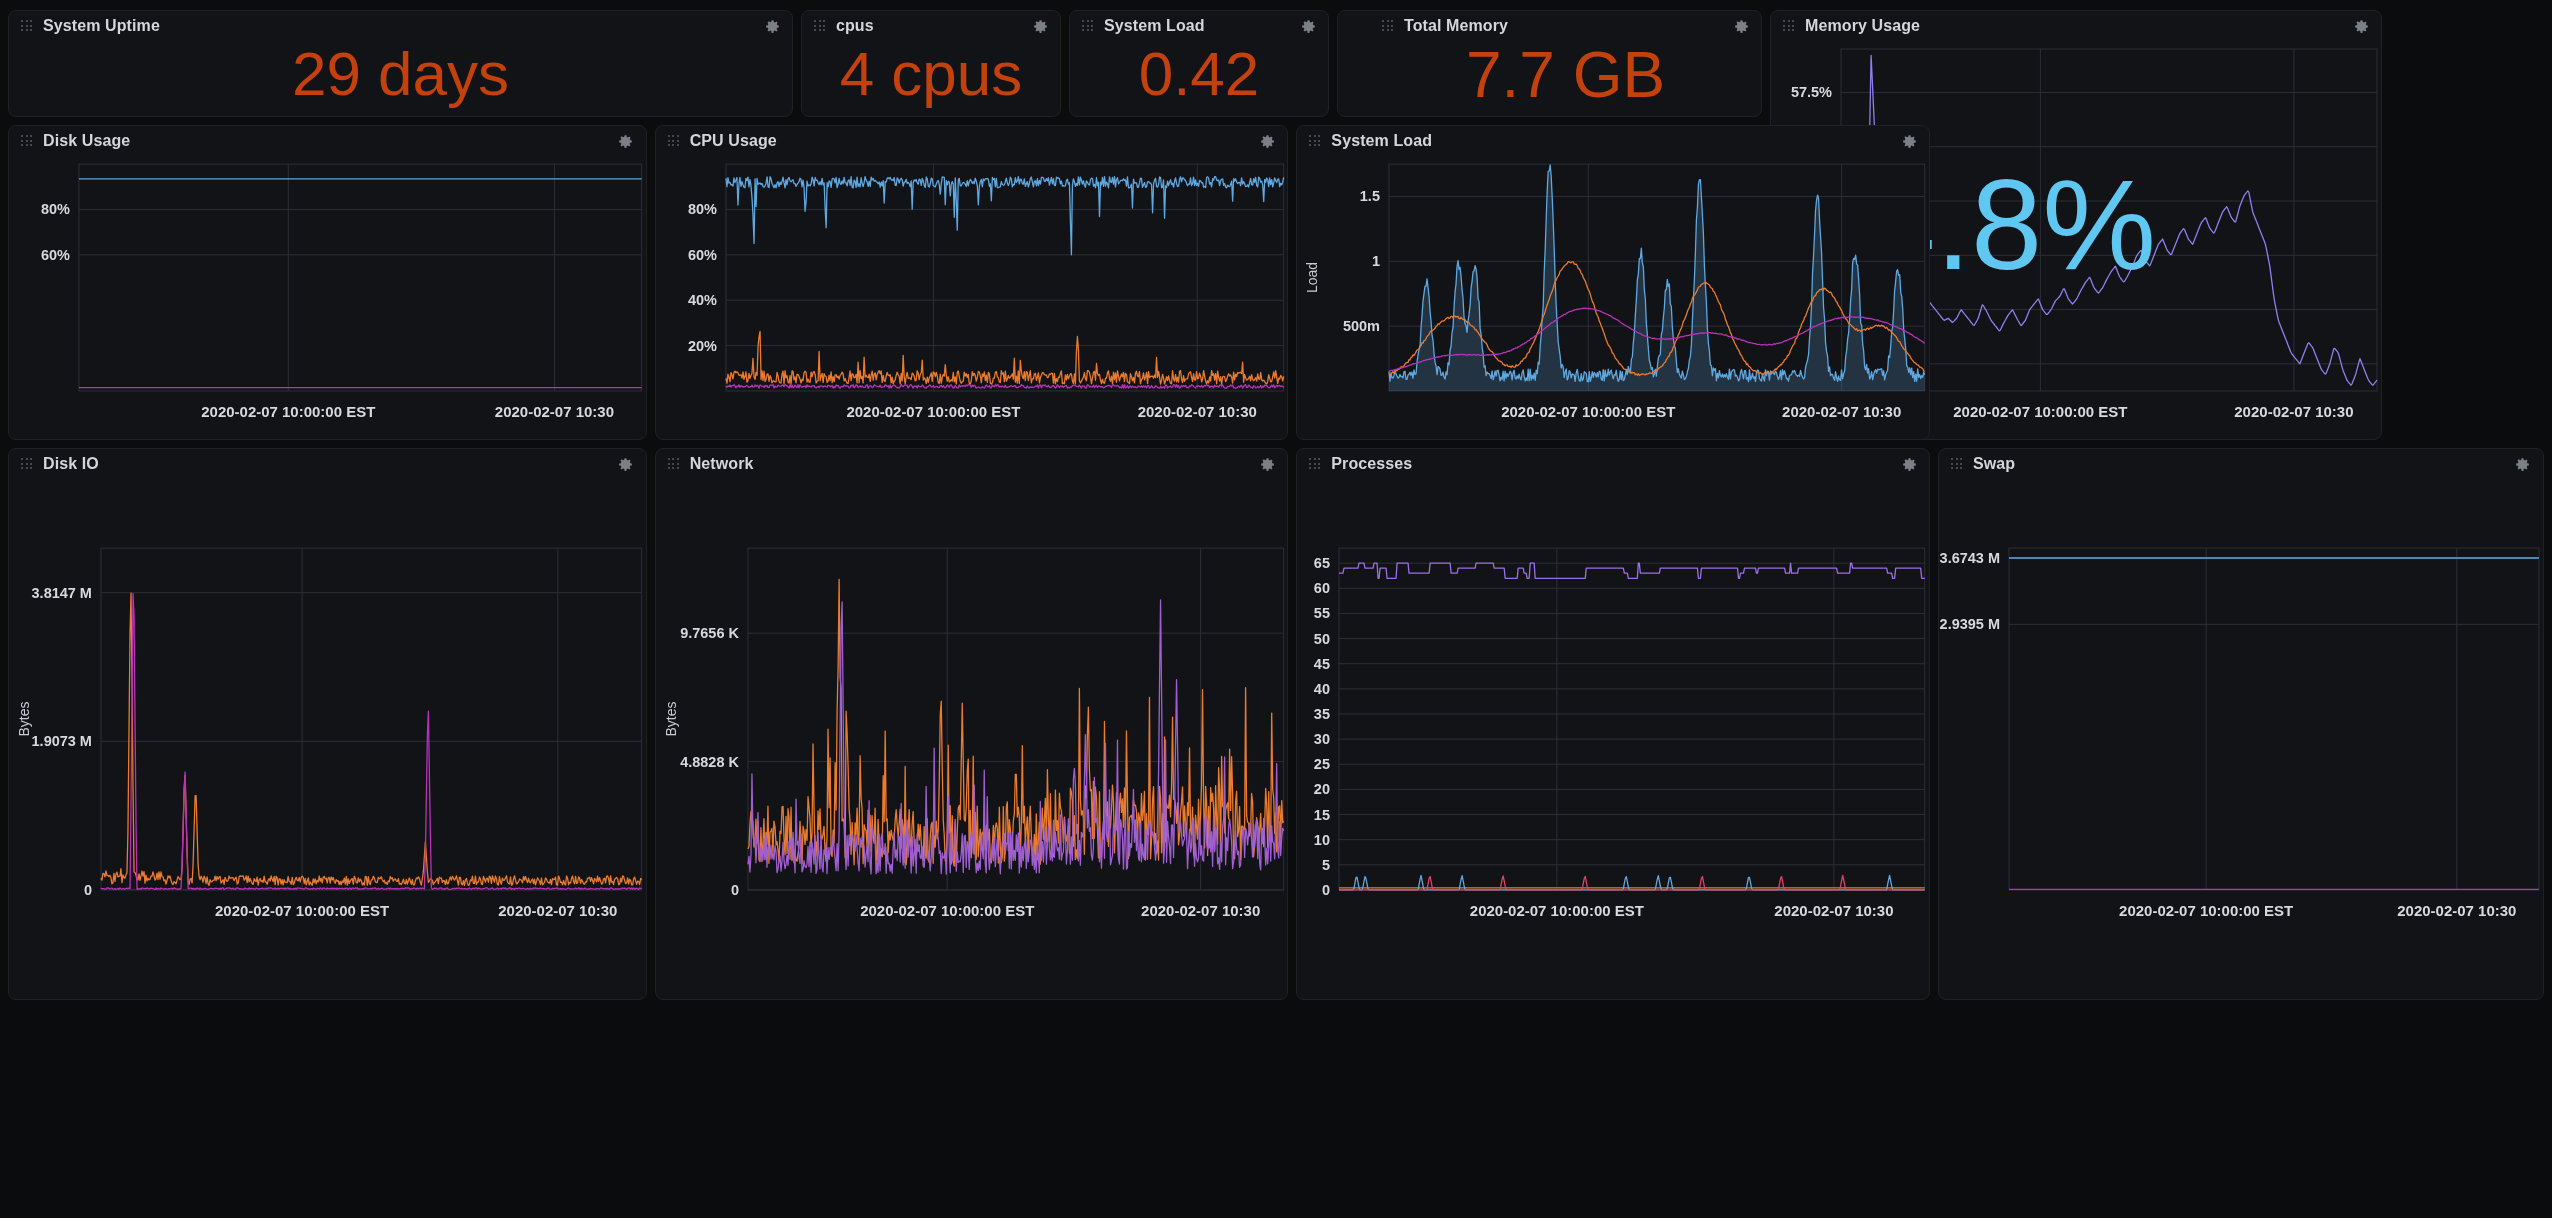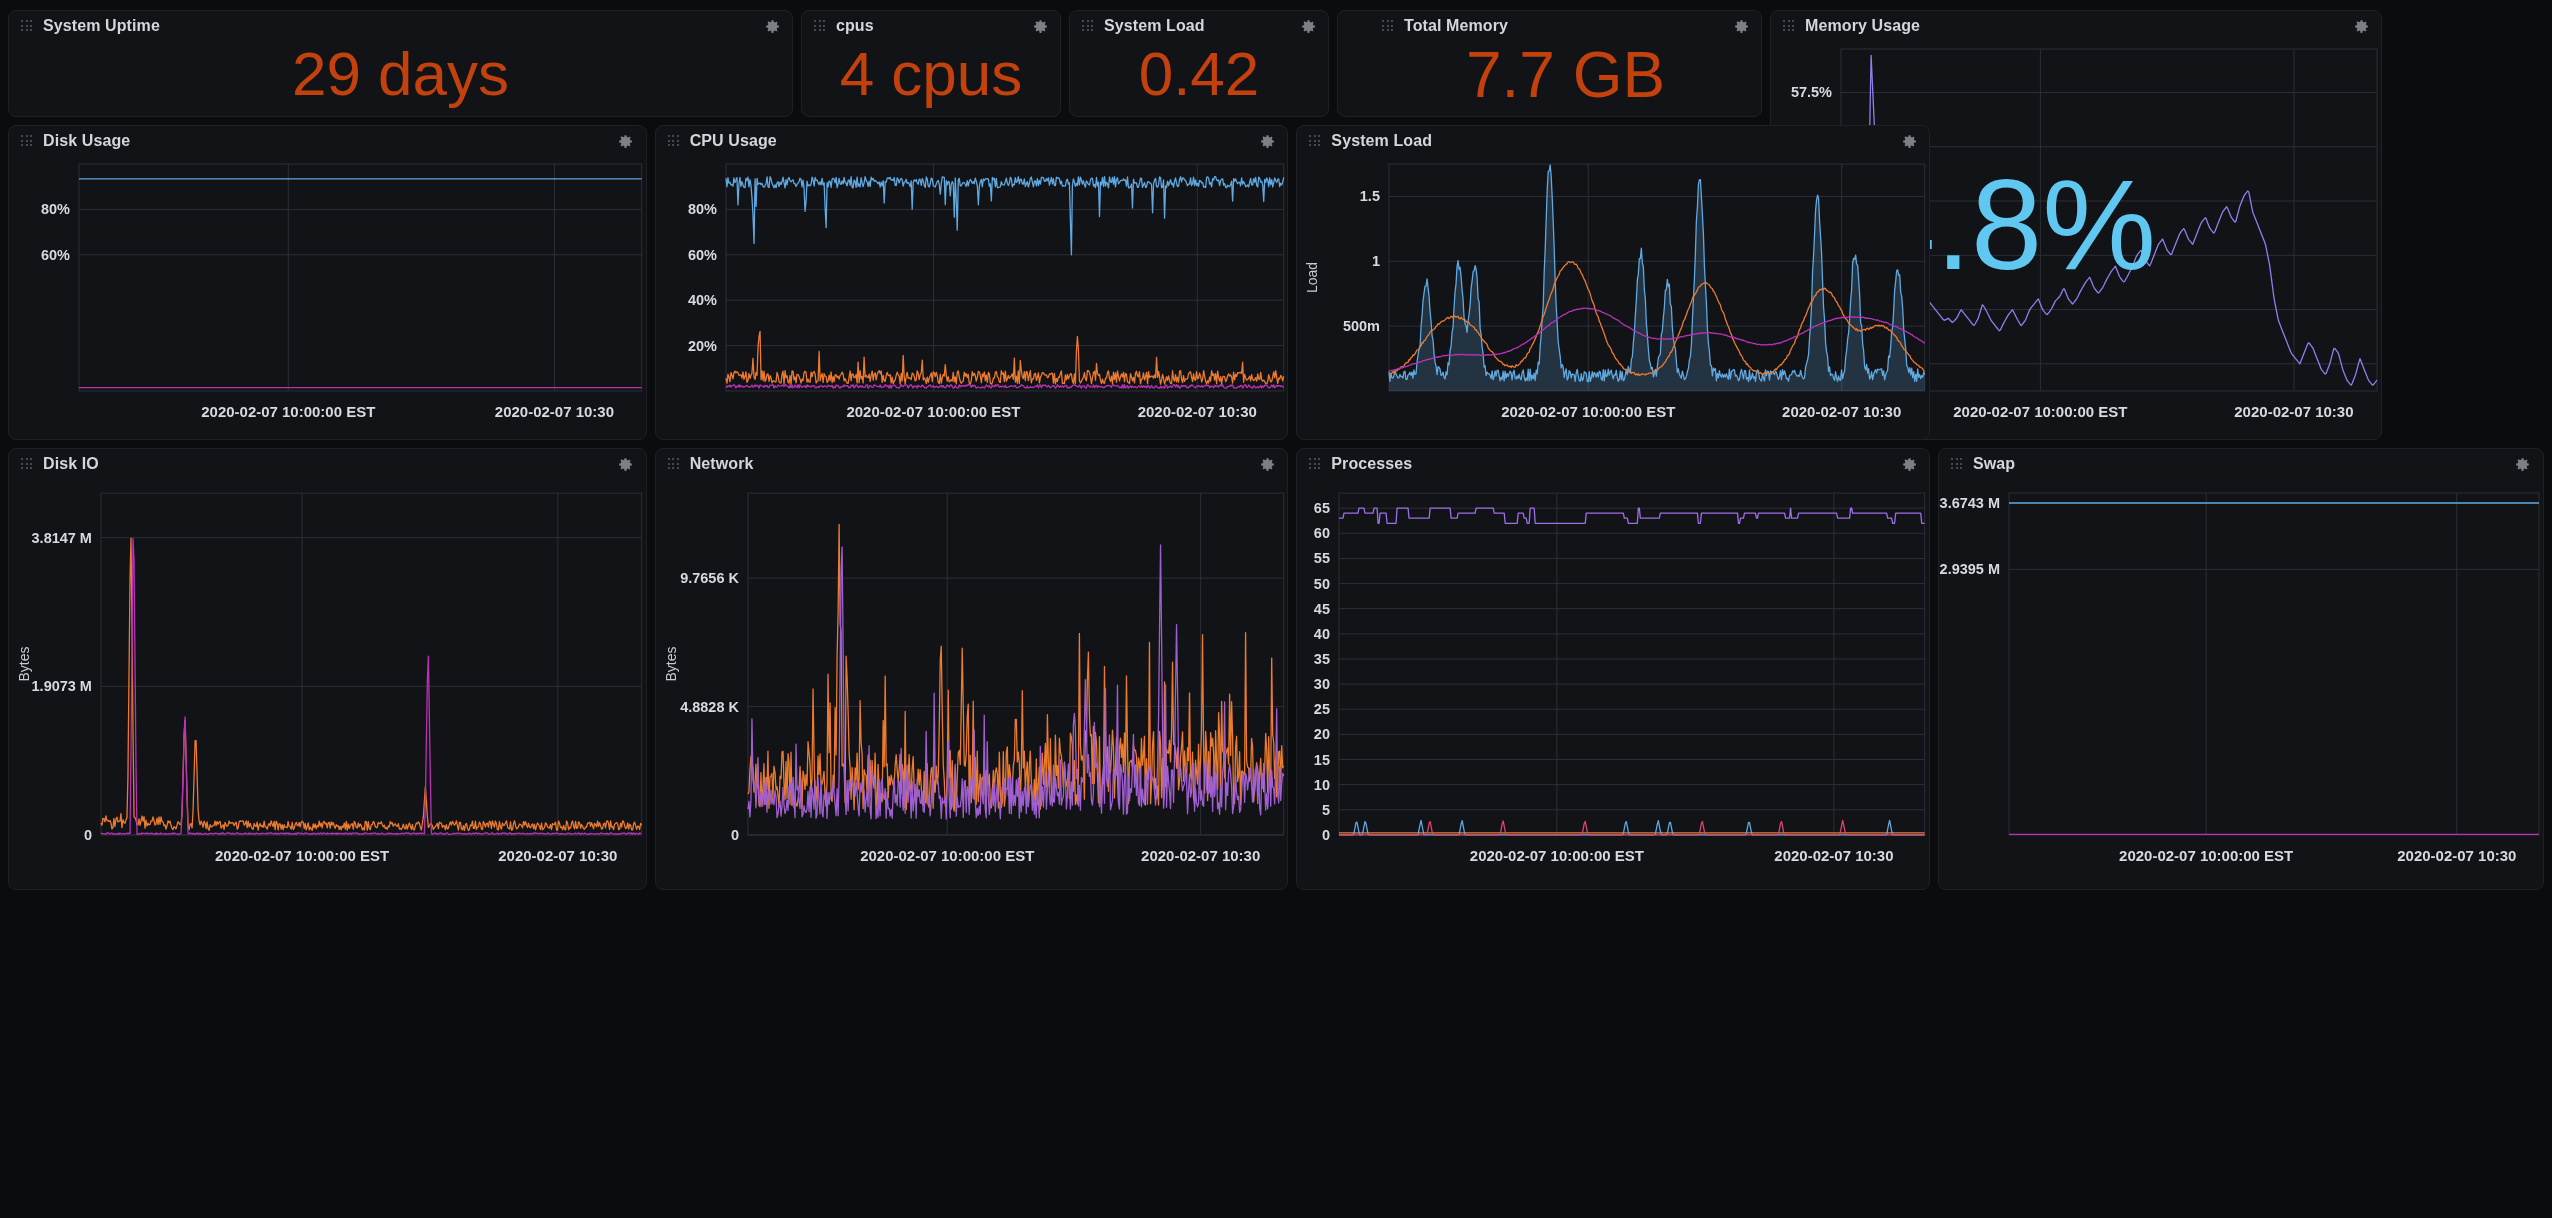--- a/index.html
+++ b/index.html
@@ -379,21 +379,21 @@
             <path d="M92.0 215.4L93.0 225.3L94.0 217.2L95.0 221.8L96.0 222.2L97.0 219.7L98.0 214.3L99.0 217.9L100.0 220.1L101.0 222.1L102.0 221.7L103.0 218.5L104.0 220.7L105.0 220.5L106.0 222.0L107.0 215.9L108.0 215.2L109.0 223.4L110.0 223.5L111.0 219.1L112.0 218.4L113.0 216.3L114.0 219.3L115.0 216.1L116.0 222.3L117.0 214.0L118.0 218.3L119.1 218.0L120.1 205.8L121.1 199.0L122.1 193.0L123.1 191.3L124.1 170.5L125.1 159.5L126.1 144.5L127.1 137.2L128.1 130.2L129.1 130.2L130.1 122.9L131.1 131.4L132.1 140.1L133.1 155.3L134.1 165.3L135.1 179.3L136.1 184.4L137.1 197.7L138.1 206.2L139.1 210.0L140.1 218.6L141.1 210.6L142.1 211.4L143.1 213.1L144.1 219.4L145.1 219.0L146.1 216.1L147.1 221.1L148.1 223.1L149.1 215.9L150.1 218.8L151.1 206.6L152.1 208.9L153.1 194.5L154.1 190.5L155.1 176.7L156.1 171.5L157.1 152.0L158.1 136.2L159.1 128.1L160.1 110.6L161.1 104.5L162.1 113.3L163.1 111.2L164.1 119.9L165.1 133.1L166.1 142.5L167.1 161.0L168.1 167.7L169.1 169.3L170.1 176.3L171.1 165.4L172.1 158.7L173.2 149.2L174.2 131.9L175.2 124.8L176.2 115.5L177.2 114.7L178.2 109.7L179.2 113.1L180.2 121.8L181.2 143.0L182.2 145.9L183.2 172.4L184.2 178.6L185.2 191.0L186.2 198.2L187.2 211.2L188.2 209.8L189.2 219.6L190.2 216.2L191.2 217.7L192.2 217.8L193.2 219.4L194.2 222.6L195.2 215.0L196.2 223.8L197.2 220.4L198.2 214.9L199.2 220.1L200.2 214.5L201.2 214.3L202.2 219.2L203.2 224.9L204.2 221.1L205.2 223.6L206.2 215.3L207.2 225.0L208.2 215.2L209.2 222.1L210.2 217.4L211.2 220.7L212.2 217.8L213.2 215.2L214.2 216.9L215.2 223.9L216.2 216.7L217.2 214.3L218.2 221.8L219.2 223.0L220.2 219.8L221.2 222.6L222.2 218.2L223.2 222.3L224.2 223.9L225.2 216.7L226.3 213.9L227.3 220.6L228.3 225.0L229.3 221.9L230.3 224.5L231.3 213.3L232.3 224.8L233.3 213.2L234.3 224.1L235.3 219.2L236.3 222.9L237.3 217.2L238.3 224.5L239.3 214.1L240.3 217.9L241.3 206.3L242.3 208.2L243.3 190.2L244.3 178.7L245.3 162.4L246.3 150.5L247.3 116.2L248.3 93.6L249.3 63.4L250.3 34.9L251.3 15.3L252.3 15.0L253.3 8.9L254.3 19.9L255.3 41.0L256.3 65.0L257.3 92.4L258.3 123.6L259.3 149.7L260.3 167.9L261.3 185.8L262.3 193.1L263.3 200.4L264.3 212.0L265.3 208.4L266.3 210.9L267.3 221.6L268.3 216.2L269.3 212.9L270.3 223.9L271.3 221.9L272.3 214.8L273.3 215.9L274.3 221.9L275.3 218.0L276.3 218.4L277.3 218.8L278.3 225.4L279.3 217.0L280.4 213.5L281.4 220.0L282.4 224.8L283.4 225.3L284.4 217.7L285.4 224.7L286.4 222.9L287.4 215.8L288.4 216.5L289.4 217.5L290.4 225.5L291.4 225.9L292.4 215.7L293.4 225.5L294.4 221.8L295.4 215.8L296.4 221.4L297.4 216.4L298.4 218.1L299.4 221.2L300.4 216.6L301.4 221.0L302.4 215.3L303.4 216.0L304.4 223.1L305.4 224.4L306.4 213.7L307.4 225.0L308.4 214.2L309.4 220.7L310.4 219.8L311.4 213.2L312.4 219.2L313.4 216.1L314.4 214.1L315.4 219.2L316.4 222.9L317.4 218.6L318.4 219.2L319.4 214.3L320.4 221.3L321.4 225.5L322.4 223.5L323.4 214.9L324.4 223.6L325.4 215.6L326.4 224.6L327.4 223.7L328.4 219.3L329.4 213.7L330.4 218.6L331.4 210.5L332.4 213.8L333.5 217.0L334.5 203.4L335.5 200.9L336.5 186.9L337.5 176.7L338.5 159.1L339.5 144.1L340.5 124.1L341.5 117.9L342.5 102.6L343.5 102.6L344.5 92.1L345.5 106.9L346.5 110.7L347.5 133.8L348.5 142.8L349.5 167.0L350.5 178.9L351.5 192.8L352.5 204.4L353.5 207.8L354.5 213.1L355.5 211.5L356.5 220.9L357.5 218.1L358.5 213.3L359.5 220.1L360.5 210.7L361.5 202.1L362.5 199.6L363.5 198.5L364.5 178.5L365.5 175.0L366.5 161.7L367.5 152.0L368.5 134.2L369.5 133.8L370.5 123.4L371.5 130.6L372.5 128.0L373.5 148.1L374.5 150.4L375.5 171.1L376.5 182.6L377.5 189.4L378.5 192.2L379.5 204.6L380.5 216.5L381.5 212.8L382.5 218.0L383.5 220.3L384.5 222.2L385.5 215.3L386.5 218.8L387.6 223.7L388.6 222.6L389.6 220.2L390.6 215.6L391.6 212.5L392.6 203.9L393.6 200.4L394.6 188.4L395.6 163.8L396.6 142.6L397.6 123.0L398.6 96.3L399.6 64.0L400.6 51.2L401.6 28.4L402.6 23.9L403.6 23.5L404.6 40.9L405.6 58.9L406.6 78.0L407.6 109.7L408.6 129.5L409.6 146.7L410.6 172.8L411.6 187.5L412.6 195.0L413.6 209.0L414.6 209.6L415.6 219.9L416.6 211.9L417.6 214.6L418.6 212.6L419.6 224.8L420.6 217.4L421.6 222.0L422.6 214.6L423.6 219.7L424.6 221.0L425.6 217.9L426.6 221.3L427.6 218.7L428.6 221.1L429.6 217.8L430.6 220.8L431.6 223.5L432.6 213.2L433.6 223.0L434.6 215.8L435.6 214.6L436.6 213.7L437.6 214.0L438.6 220.1L439.6 219.2L440.7 221.3L441.7 224.9L442.7 223.5L443.7 216.4L444.7 213.4L445.7 218.4L446.7 223.0L447.7 214.7L448.7 214.6L449.7 223.2L450.7 221.5L451.7 225.7L452.7 213.9L453.7 223.9L454.7 221.6L455.7 217.2L456.7 222.2L457.7 220.8L458.7 225.4L459.7 216.1L460.7 214.0L461.7 214.7L462.7 222.6L463.7 224.0L464.7 225.2L465.7 217.9L466.7 222.2L467.7 225.2L468.7 213.9L469.7 219.7L470.7 215.1L471.7 215.7L472.7 224.1L473.7 214.9L474.7 218.0L475.7 216.3L476.7 216.9L477.7 218.6L478.7 215.2L479.7 216.6L480.7 220.6L481.7 223.5L482.7 220.9L483.7 214.6L484.7 223.6L485.7 213.7L486.7 218.7L487.7 214.8L488.7 218.4L489.7 222.8L490.7 222.4L491.7 225.3L492.7 219.7L493.7 218.9L494.8 218.6L495.8 214.9L496.8 216.0L497.8 214.5L498.8 217.8L499.8 219.3L500.8 220.3L501.8 219.2L502.8 220.4L503.8 214.4L504.8 218.8L505.8 221.7L506.8 223.0L507.8 221.6L508.8 211.4L509.8 207.4L510.8 204.0L511.8 198.3L512.8 181.7L513.8 169.4L514.8 148.8L515.8 116.3L516.8 99.2L517.8 78.2L518.8 54.4L519.8 44.2L520.8 39.0L521.8 42.5L522.8 64.4L523.8 80.4L524.8 96.8L525.8 124.7L526.8 151.4L527.8 163.3L528.8 186.4L529.8 195.7L530.8 200.2L531.8 215.5L532.8 211.0L533.8 219.6L534.8 218.2L535.8 218.4L536.8 222.1L537.8 224.4L538.8 215.8L539.8 221.5L540.8 225.3L541.8 220.0L542.8 223.7L543.8 224.4L544.8 213.9L545.8 222.8L546.8 218.1L547.9 215.0L548.9 201.5L549.9 194.4L550.9 183.2L551.9 176.6L552.9 162.5L553.9 144.3L554.9 133.2L555.9 106.7L556.9 102.5L557.9 103.3L558.9 99.1L559.9 108.1L560.9 109.1L561.9 123.3L562.9 138.9L563.9 167.1L564.9 169.5L565.9 187.6L566.9 194.9L567.9 210.8L568.9 213.8L569.9 208.4L570.9 217.1L571.9 212.7L572.9 223.1L573.9 221.2L574.9 215.6L575.9 223.7L576.9 218.6L577.9 215.5L578.9 213.6L579.9 217.1L580.9 213.2L581.9 213.7L582.9 213.6L583.9 213.1L584.9 212.8L585.9 219.4L586.9 214.8L587.9 223.9L588.9 218.9L589.9 216.3L590.9 214.2L591.9 200.0L592.9 201.5L593.9 191.2L594.9 176.7L595.9 171.1L596.9 155.4L597.9 134.6L598.9 125.7L599.9 115.2L600.9 113.7L602.0 119.3L603.0 118.7L604.0 136.6L605.0 140.4L606.0 152.9L607.0 174.1L608.0 183.1L609.0 192.9L610.0 209.7L611.0 211.1L612.0 216.4L613.0 211.8L614.0 218.8L615.0 212.2L616.0 221.6L617.0 215.6L618.0 225.5L619.0 218.2L620.0 225.3L621.0 213.0L622.0 221.4L623.0 218.6L624.0 222.6L625.0 219.6L626.0 221.3L627.0 216.2L628.0 218.8" fill="none" stroke="#5fa8e0" stroke-width="1.3" stroke-linejoin="round"></path>
             <path d="M92.0 218.3L93.0 218.7L94.0 217.3L95.0 217.2L96.0 215.6L97.0 217.0L98.0 216.1L99.0 214.4L100.0 214.8L101.0 213.4L102.0 213.4L103.0 212.5L104.0 211.0L105.0 210.7L106.0 211.3L107.0 209.9L108.0 208.1L109.0 207.0L110.0 206.7L111.0 206.5L112.0 203.7L113.0 204.0L114.0 201.6L115.0 201.2L116.0 199.0L117.0 199.3L118.0 198.1L119.1 195.9L120.1 194.0L121.1 193.5L122.1 192.9L123.1 189.7L124.1 189.8L125.1 186.7L126.1 187.0L127.1 184.6L128.1 184.4L129.1 182.5L130.1 180.5L131.1 179.6L132.1 178.4L133.1 176.2L134.1 174.8L135.1 174.9L136.1 173.9L137.1 173.3L138.1 172.3L139.1 170.4L140.1 169.7L141.1 167.8L142.1 168.3L143.1 167.1L144.1 165.9L145.1 165.1L146.1 165.0L147.1 164.8L148.1 163.9L149.1 162.7L150.1 161.9L151.1 161.3L152.1 162.6L153.1 161.9L154.1 160.4L155.1 160.3L156.1 161.8L157.1 160.0L158.1 160.1L159.1 161.2L160.1 160.7L161.1 160.3L162.1 162.4L163.1 162.8L164.1 161.3L165.1 162.5L166.1 163.5L167.1 163.4L168.1 163.7L169.1 165.3L170.1 166.5L171.1 165.6L172.1 166.8L173.2 168.8L174.2 169.6L175.2 169.9L176.2 170.8L177.2 171.4L178.2 173.8L179.2 173.6L180.2 175.6L181.2 176.2L182.2 178.6L183.2 179.6L184.2 181.3L185.2 183.2L186.2 184.2L187.2 185.3L188.2 186.5L189.2 187.1L190.2 188.8L191.2 191.7L192.2 193.3L193.2 194.4L194.2 195.3L195.2 195.6L196.2 196.9L197.2 199.4L198.2 200.7L199.2 202.0L200.2 202.8L201.2 204.2L202.2 204.9L203.2 205.2L204.2 205.9L205.2 206.6L206.2 208.6L207.2 208.4L208.2 209.8L209.2 209.1L210.2 208.9L211.2 210.5L212.2 210.7L213.2 210.2L214.2 211.5L215.2 209.8L216.2 210.7L217.2 211.1L218.2 211.2L219.2 208.8L220.2 209.8L221.2 209.4L222.2 208.4L223.2 207.4L224.2 205.3L225.2 205.4L226.3 203.5L227.3 202.1L228.3 202.2L229.3 200.6L230.3 197.8L231.3 196.9L232.3 196.1L233.3 192.3L234.3 191.4L235.3 188.9L236.3 187.5L237.3 185.1L238.3 182.9L239.3 180.6L240.3 177.5L241.3 175.7L242.3 173.0L243.3 169.9L244.3 166.7L245.3 164.1L246.3 160.3L247.3 158.5L248.3 155.3L249.3 151.8L250.3 149.1L251.3 145.8L252.3 143.5L253.3 139.8L254.3 137.6L255.3 135.2L256.3 132.5L257.3 128.5L258.3 125.8L259.3 124.2L260.3 121.6L261.3 120.0L262.3 118.3L263.3 114.9L264.3 114.2L265.3 113.0L266.3 111.3L267.3 110.2L268.3 109.1L269.3 108.5L270.3 107.5L271.3 105.7L272.3 105.7L273.3 106.5L274.3 106.5L275.3 105.8L276.3 105.8L277.3 107.8L278.3 108.3L279.3 108.1L280.4 109.6L281.4 112.6L282.4 112.9L283.4 114.8L284.4 117.6L285.4 118.4L286.4 121.5L287.4 123.4L288.4 125.1L289.4 128.3L290.4 131.0L291.4 133.6L292.4 135.1L293.4 138.1L294.4 141.9L295.4 145.1L296.4 147.1L297.4 149.8L298.4 154.2L299.4 157.0L300.4 159.2L301.4 161.2L302.4 165.1L303.4 167.0L304.4 170.0L305.4 172.3L306.4 175.2L307.4 177.8L308.4 181.0L309.4 184.0L310.4 186.4L311.4 189.0L312.4 190.1L313.4 191.8L314.4 193.5L315.4 196.9L316.4 197.6L317.4 199.6L318.4 202.0L319.4 203.2L320.4 204.5L321.4 205.4L322.4 208.0L323.4 207.9L324.4 209.5L325.4 210.4L326.4 212.2L327.4 213.2L328.4 213.5L329.4 213.5L330.4 213.7L331.4 215.6L332.4 216.3L333.5 215.4L334.5 217.3L335.5 216.5L336.5 216.8L337.5 216.8L338.5 218.9L339.5 218.1L340.5 219.1L341.5 217.7L342.5 219.5L343.5 218.9L344.5 218.5L345.5 217.8L346.5 218.1L347.5 218.7L348.5 219.0L349.5 217.8L350.5 218.2L351.5 217.8L352.5 216.9L353.5 217.2L354.5 217.3L355.5 217.1L356.5 215.6L357.5 214.8L358.5 214.3L359.5 213.9L360.5 214.5L361.5 212.8L362.5 211.8L363.5 211.2L364.5 210.8L365.5 209.8L366.5 208.5L367.5 206.8L368.5 206.3L369.5 203.6L370.5 202.3L371.5 200.6L372.5 199.7L373.5 196.4L374.5 196.1L375.5 194.2L376.5 190.9L377.5 189.6L378.5 186.0L379.5 184.3L380.5 181.9L381.5 178.9L382.5 177.1L383.5 173.9L384.5 172.4L385.5 169.2L386.5 165.5L387.6 164.0L388.6 161.3L389.6 158.7L390.6 155.5L391.6 153.0L392.6 151.2L393.6 148.0L394.6 146.0L395.6 142.3L396.6 140.3L397.6 139.1L398.6 137.6L399.6 135.9L400.6 133.9L401.6 131.3L402.6 130.7L403.6 130.1L404.6 128.3L405.6 128.0L406.6 127.3L407.6 126.7L408.6 127.5L409.6 126.7L410.6 127.7L411.6 128.3L412.6 129.0L413.6 131.0L414.6 131.9L415.6 132.7L416.6 135.5L417.6 136.0L418.6 138.4L419.6 140.6L420.6 143.0L421.6 145.5L422.6 147.4L423.6 148.9L424.6 153.2L425.6 155.2L426.6 156.8L427.6 159.2L428.6 163.4L429.6 165.5L430.6 168.7L431.6 170.6L432.6 173.3L433.6 176.9L434.6 178.2L435.6 182.4L436.6 183.8L437.6 186.6L438.6 188.6L439.6 190.1L440.7 192.7L441.7 193.9L442.7 196.0L443.7 198.7L444.7 199.4L445.7 201.9L446.7 203.8L447.7 205.2L448.7 205.6L449.7 208.5L450.7 207.9L451.7 210.2L452.7 210.8L453.7 211.5L454.7 213.3L455.7 213.9L456.7 215.0L457.7 214.6L458.7 214.9L459.7 215.8L460.7 216.0L461.7 217.3L462.7 217.3L463.7 216.5L464.7 217.9L465.7 218.3L466.7 218.3L467.7 216.7L468.7 217.6L469.7 217.4L470.7 216.3L471.7 217.9L472.7 217.6L473.7 216.8L474.7 215.8L475.7 216.2L476.7 215.4L477.7 214.2L478.7 213.0L479.7 213.7L480.7 211.9L481.7 210.7L482.7 210.1L483.7 208.7L484.7 208.8L485.7 206.9L486.7 206.2L487.7 203.9L488.7 203.4L489.7 202.2L490.7 199.6L491.7 199.2L492.7 197.6L493.7 194.3L494.8 192.4L495.8 189.9L496.8 188.7L497.8 187.3L498.8 183.2L499.8 182.3L500.8 180.2L501.8 176.2L502.8 173.5L503.8 172.0L504.8 168.3L505.8 166.3L506.8 164.7L507.8 161.5L508.8 160.2L509.8 157.3L510.8 154.8L511.8 151.7L512.8 150.3L513.8 147.3L514.8 145.5L515.8 144.7L516.8 141.7L517.8 139.9L518.8 139.8L519.8 137.0L520.8 135.8L521.8 135.4L522.8 133.6L523.8 133.5L524.8 133.6L525.8 132.1L526.8 133.7L527.8 132.1L528.8 132.7L529.8 134.4L530.8 134.6L531.8 135.8L532.8 136.6L533.8 136.2L534.8 137.5L535.8 140.1L536.8 140.9L537.8 142.0L538.8 144.6L539.8 145.7L540.8 147.4L541.8 150.0L542.8 150.5L543.8 153.2L544.8 154.3L545.8 157.3L546.8 159.1L547.9 161.2L548.9 162.8L549.9 163.4L550.9 165.3L551.9 167.2L552.9 168.1L553.9 168.5L554.9 170.0L555.9 170.8L556.9 171.7L557.9 172.8L558.9 173.8L559.9 172.7L560.9 175.0L561.9 174.2L562.9 174.1L563.9 175.5L564.9 174.9L565.9 173.9L566.9 173.7L567.9 173.3L568.9 174.3L569.9 172.5L570.9 172.1L571.9 173.4L572.9 172.7L573.9 171.5L574.9 172.3L575.9 171.3L576.9 171.0L577.9 169.9L578.9 169.5L579.9 169.3L580.9 170.1L581.9 169.1L582.9 170.0L583.9 170.0L584.9 169.2L585.9 170.1L586.9 170.0L587.9 171.2L588.9 172.2L589.9 171.5L590.9 172.7L591.9 174.2L592.9 173.9L593.9 174.6L594.9 176.6L595.9 177.1L596.9 178.2L597.9 179.2L598.9 180.2L599.9 181.5L600.9 183.9L602.0 185.5L603.0 185.7L604.0 187.5L605.0 189.9L606.0 191.1L607.0 193.1L608.0 193.6L609.0 195.3L610.0 196.3L611.0 197.5L612.0 199.0L613.0 199.6L614.0 201.9L615.0 203.4L616.0 204.4L617.0 206.0L618.0 206.6L619.0 207.1L620.0 208.6L621.0 208.8L622.0 209.6L623.0 211.1L624.0 211.2L625.0 211.9L626.0 212.8L627.0 215.0L628.0 215.3" fill="none" stroke="#eb7b2f" stroke-width="1.3" stroke-linejoin="round"></path>
             <path d="M92.0 215.0L93.0 214.8L94.0 214.7L95.0 214.4L96.0 214.4L97.0 214.0L98.0 213.9L99.0 213.5L100.0 213.3L101.0 212.5L102.0 212.6L103.0 212.2L104.0 211.7L105.0 212.0L106.0 211.6L107.0 210.9L108.0 211.0L109.0 210.6L110.0 210.4L111.0 210.0L112.0 209.5L113.0 209.2L114.0 209.0L115.0 208.2L116.0 207.8L117.0 207.8L118.0 207.7L119.1 207.4L120.1 206.8L121.1 206.6L122.1 206.2L123.1 206.1L124.1 205.7L125.1 205.3L126.1 204.7L127.1 204.7L128.1 204.3L129.1 204.2L130.1 203.7L131.1 203.5L132.1 203.3L133.1 203.3L134.1 202.6L135.1 202.4L136.1 202.3L137.1 201.7L138.1 201.8L139.1 201.2L140.1 201.0L141.1 201.4L142.1 200.6L143.1 201.0L144.1 200.6L145.1 199.9L146.1 199.9L147.1 199.8L148.1 199.5L149.1 199.8L150.1 199.3L151.1 199.1L152.1 199.1L153.1 199.0L154.1 199.4L155.1 199.3L156.1 199.2L157.1 198.9L158.1 198.8L159.1 198.5L160.1 198.9L161.1 198.4L162.1 198.8L163.1 198.4L164.1 198.5L165.1 198.7L166.1 198.4L167.1 198.6L168.1 199.0L169.1 198.9L170.1 199.1L171.1 198.6L172.1 198.8L173.2 198.5L174.2 198.9L175.2 199.2L176.2 198.7L177.2 198.7L178.2 199.0L179.2 199.3L180.2 198.8L181.2 198.8L182.2 198.9L183.2 199.4L184.2 199.4L185.2 198.9L186.2 198.9L187.2 199.5L188.2 199.1L189.2 198.8L190.2 198.7L191.2 199.1L192.2 198.6L193.2 198.8L194.2 199.2L195.2 198.7L196.2 198.5L197.2 198.2L198.2 198.1L199.2 198.3L200.2 198.1L201.2 198.2L202.2 198.0L203.2 198.0L204.2 197.5L205.2 197.3L206.2 196.9L207.2 196.4L208.2 196.6L209.2 196.2L210.2 195.7L211.2 195.1L212.2 195.4L213.2 194.6L214.2 194.6L215.2 193.5L216.2 193.5L217.2 192.6L218.2 192.4L219.2 192.0L220.2 191.9L221.2 191.1L222.2 190.5L223.2 190.0L224.2 189.2L225.2 188.6L226.3 187.9L227.3 187.9L228.3 186.6L229.3 186.6L230.3 185.4L231.3 184.8L232.3 184.5L233.3 183.4L234.3 182.6L235.3 182.2L236.3 181.3L237.3 180.9L238.3 179.7L239.3 179.4L240.3 178.1L241.3 177.8L242.3 177.0L243.3 176.0L244.3 175.2L245.3 174.6L246.3 173.8L247.3 172.9L248.3 172.0L249.3 171.2L250.3 170.5L251.3 169.6L252.3 169.2L253.3 167.8L254.3 167.1L255.3 166.7L256.3 166.3L257.3 165.1L258.3 164.6L259.3 164.1L260.3 163.1L261.3 162.4L262.3 161.4L263.3 161.0L264.3 160.4L265.3 159.7L266.3 159.1L267.3 158.3L268.3 158.4L269.3 157.7L270.3 156.8L271.3 156.5L272.3 155.7L273.3 155.4L274.3 155.3L275.3 155.1L276.3 154.2L277.3 154.3L278.3 153.6L279.3 153.7L280.4 153.1L281.4 153.4L282.4 153.0L283.4 152.9L284.4 152.8L285.4 152.2L286.4 152.6L287.4 152.1L288.4 152.1L289.4 152.3L290.4 152.3L291.4 152.6L292.4 152.3L293.4 152.8L294.4 152.8L295.4 152.8L296.4 153.0L297.4 153.1L298.4 153.5L299.4 153.8L300.4 154.5L301.4 154.6L302.4 154.6L303.4 155.1L304.4 155.6L305.4 156.3L306.4 156.6L307.4 156.9L308.4 157.7L309.4 157.8L310.4 158.3L311.4 158.9L312.4 159.3L313.4 159.6L314.4 160.3L315.4 161.2L316.4 161.9L317.4 162.4L318.4 162.9L319.4 163.5L320.4 163.8L321.4 164.5L322.4 165.1L323.4 166.1L324.4 167.1L325.4 167.4L326.4 168.2L327.4 169.0L328.4 169.3L329.4 170.0L330.4 170.4L331.4 171.0L332.4 171.7L333.5 172.1L334.5 173.1L335.5 173.3L336.5 174.3L337.5 174.5L338.5 175.0L339.5 175.8L340.5 176.5L341.5 177.0L342.5 177.0L343.5 177.5L344.5 178.3L345.5 179.1L346.5 179.3L347.5 179.8L348.5 180.1L349.5 180.0L350.5 180.5L351.5 181.2L352.5 181.3L353.5 181.5L354.5 182.1L355.5 182.3L356.5 182.3L357.5 182.1L358.5 182.6L359.5 182.9L360.5 183.0L361.5 182.9L362.5 182.8L363.5 182.8L364.5 183.4L365.5 182.8L366.5 182.9L367.5 183.0L368.5 183.3L369.5 183.0L370.5 183.1L371.5 183.2L372.5 182.7L373.5 183.0L374.5 183.0L375.5 182.7L376.5 182.4L377.5 182.0L378.5 182.1L379.5 181.8L380.5 181.4L381.5 181.8L382.5 181.6L383.5 180.8L384.5 180.5L385.5 181.0L386.5 180.7L387.6 180.2L388.6 180.0L389.6 179.5L390.6 179.6L391.6 179.3L392.6 179.4L393.6 178.7L394.6 179.0L395.6 178.7L396.6 178.4L397.6 178.4L398.6 177.9L399.6 177.6L400.6 177.9L401.6 177.3L402.6 177.6L403.6 177.0L404.6 176.9L405.6 177.3L406.6 176.9L407.6 177.0L408.6 176.8L409.6 177.1L410.6 177.0L411.6 176.5L412.6 176.6L413.6 176.6L414.6 177.2L415.6 176.9L416.6 177.3L417.6 177.5L418.6 177.1L419.6 177.6L420.6 177.7L421.6 177.9L422.6 177.9L423.6 177.8L424.6 178.2L425.6 178.2L426.6 178.8L427.6 179.2L428.6 178.9L429.6 179.1L430.6 179.9L431.6 180.3L432.6 180.4L433.6 180.9L434.6 181.1L435.6 181.0L436.6 181.1L437.6 182.0L438.6 181.9L439.6 182.4L440.7 183.1L441.7 182.9L442.7 183.2L443.7 183.5L444.7 184.4L445.7 184.1L446.7 184.4L447.7 185.0L448.7 185.2L449.7 185.7L450.7 186.2L451.7 186.5L452.7 186.4L453.7 186.6L454.7 186.9L455.7 187.1L456.7 187.6L457.7 187.6L458.7 187.7L459.7 188.3L460.7 188.4L461.7 188.4L462.7 188.3L463.7 188.8L464.7 188.8L465.7 188.7L466.7 188.8L467.7 188.7L468.7 188.5L469.7 189.2L470.7 188.9L471.7 188.4L472.7 188.6L473.7 188.4L474.7 188.8L475.7 188.8L476.7 188.0L477.7 188.0L478.7 188.2L479.7 187.4L480.7 187.3L481.7 187.6L482.7 186.7L483.7 187.0L484.7 186.6L485.7 186.1L486.7 185.5L487.7 185.2L488.7 184.7L489.7 184.8L490.7 183.9L491.7 183.8L492.7 183.2L493.7 182.6L494.8 182.5L495.8 181.9L496.8 181.4L497.8 180.9L498.8 180.4L499.8 180.1L500.8 179.5L501.8 178.9L502.8 178.6L503.8 177.8L504.8 177.7L505.8 177.2L506.8 176.7L507.8 175.7L508.8 175.3L509.8 175.0L510.8 174.2L511.8 173.7L512.8 173.0L513.8 172.4L514.8 172.3L515.8 171.6L516.8 170.8L517.8 170.5L518.8 170.1L519.8 169.7L520.8 168.9L521.8 168.7L522.8 168.4L523.8 167.7L524.8 167.7L525.8 167.2L526.8 166.6L527.8 166.6L528.8 165.9L529.8 165.6L530.8 165.1L531.8 165.1L532.8 164.3L533.8 164.5L534.8 164.2L535.8 163.4L536.8 163.6L537.8 162.8L538.8 162.5L539.8 162.5L540.8 162.6L541.8 161.9L542.8 162.1L543.8 162.0L544.8 161.5L545.8 161.3L546.8 161.8L547.9 161.3L548.9 161.1L549.9 161.5L550.9 161.3L551.9 161.0L552.9 160.9L553.9 160.7L554.9 160.8L555.9 160.9L556.9 161.3L557.9 161.0L558.9 161.3L559.9 161.3L560.9 160.8L561.9 161.5L562.9 161.1L563.9 161.0L564.9 161.5L565.9 161.2L566.9 161.4L567.9 162.0L568.9 162.0L569.9 162.3L570.9 162.2L571.9 162.3L572.9 162.3L573.9 162.6L574.9 162.6L575.9 163.2L576.9 163.5L577.9 163.7L578.9 163.8L579.9 164.3L580.9 163.9L581.9 164.6L582.9 165.1L583.9 165.2L584.9 165.5L585.9 165.9L586.9 166.0L587.9 166.5L588.9 166.4L589.9 166.7L590.9 167.0L591.9 167.5L592.9 168.4L593.9 168.6L594.9 169.1L595.9 169.3L596.9 170.0L597.9 170.4L598.9 170.5L599.9 170.8L600.9 171.6L602.0 172.0L603.0 172.7L604.0 172.6L605.0 173.0L606.0 174.1L607.0 174.1L608.0 174.9L609.0 175.1L610.0 176.1L611.0 176.7L612.0 176.8L613.0 177.6L614.0 178.4L615.0 178.5L616.0 179.5L617.0 180.3L618.0 181.0L619.0 181.4L620.0 181.8L621.0 182.4L622.0 183.6L623.0 183.8L624.0 184.7L625.0 185.0L626.0 185.8L627.0 186.6L628.0 187.4" fill="none" stroke="#b832b8" stroke-width="1.3" stroke-linejoin="round"></path>
           </svg>
       </div>
     </div>
 
     <div style="width:612px;"></div>
   </div>
 
-  <div class="row" style="height:442px;">
+  <div class="row" style="height:552px;">
 
     <div class="panel" style="width:645px;">
       <div class="panel-header">
         <span class="drag-handle">
             <i></i>
             <i></i>
             <i></i>
             <i></i>
             <i></i>
             <i></i>

